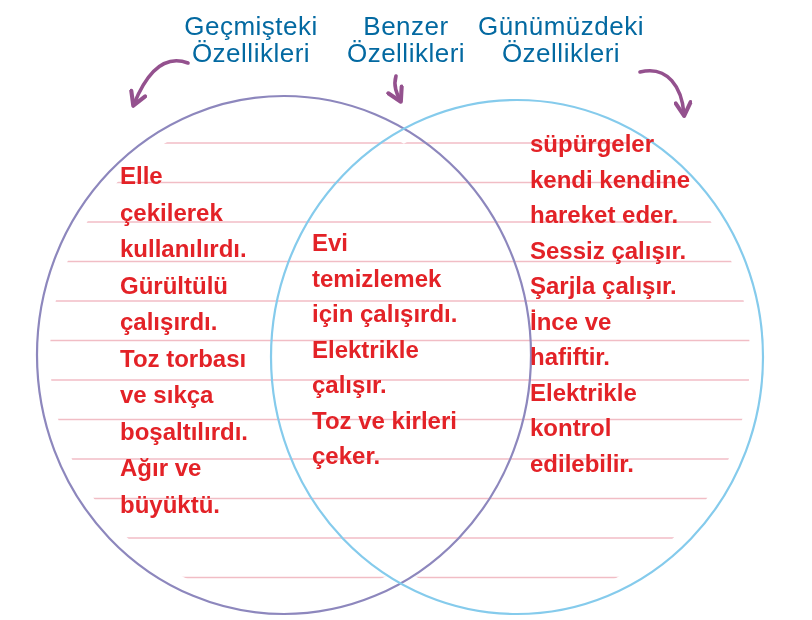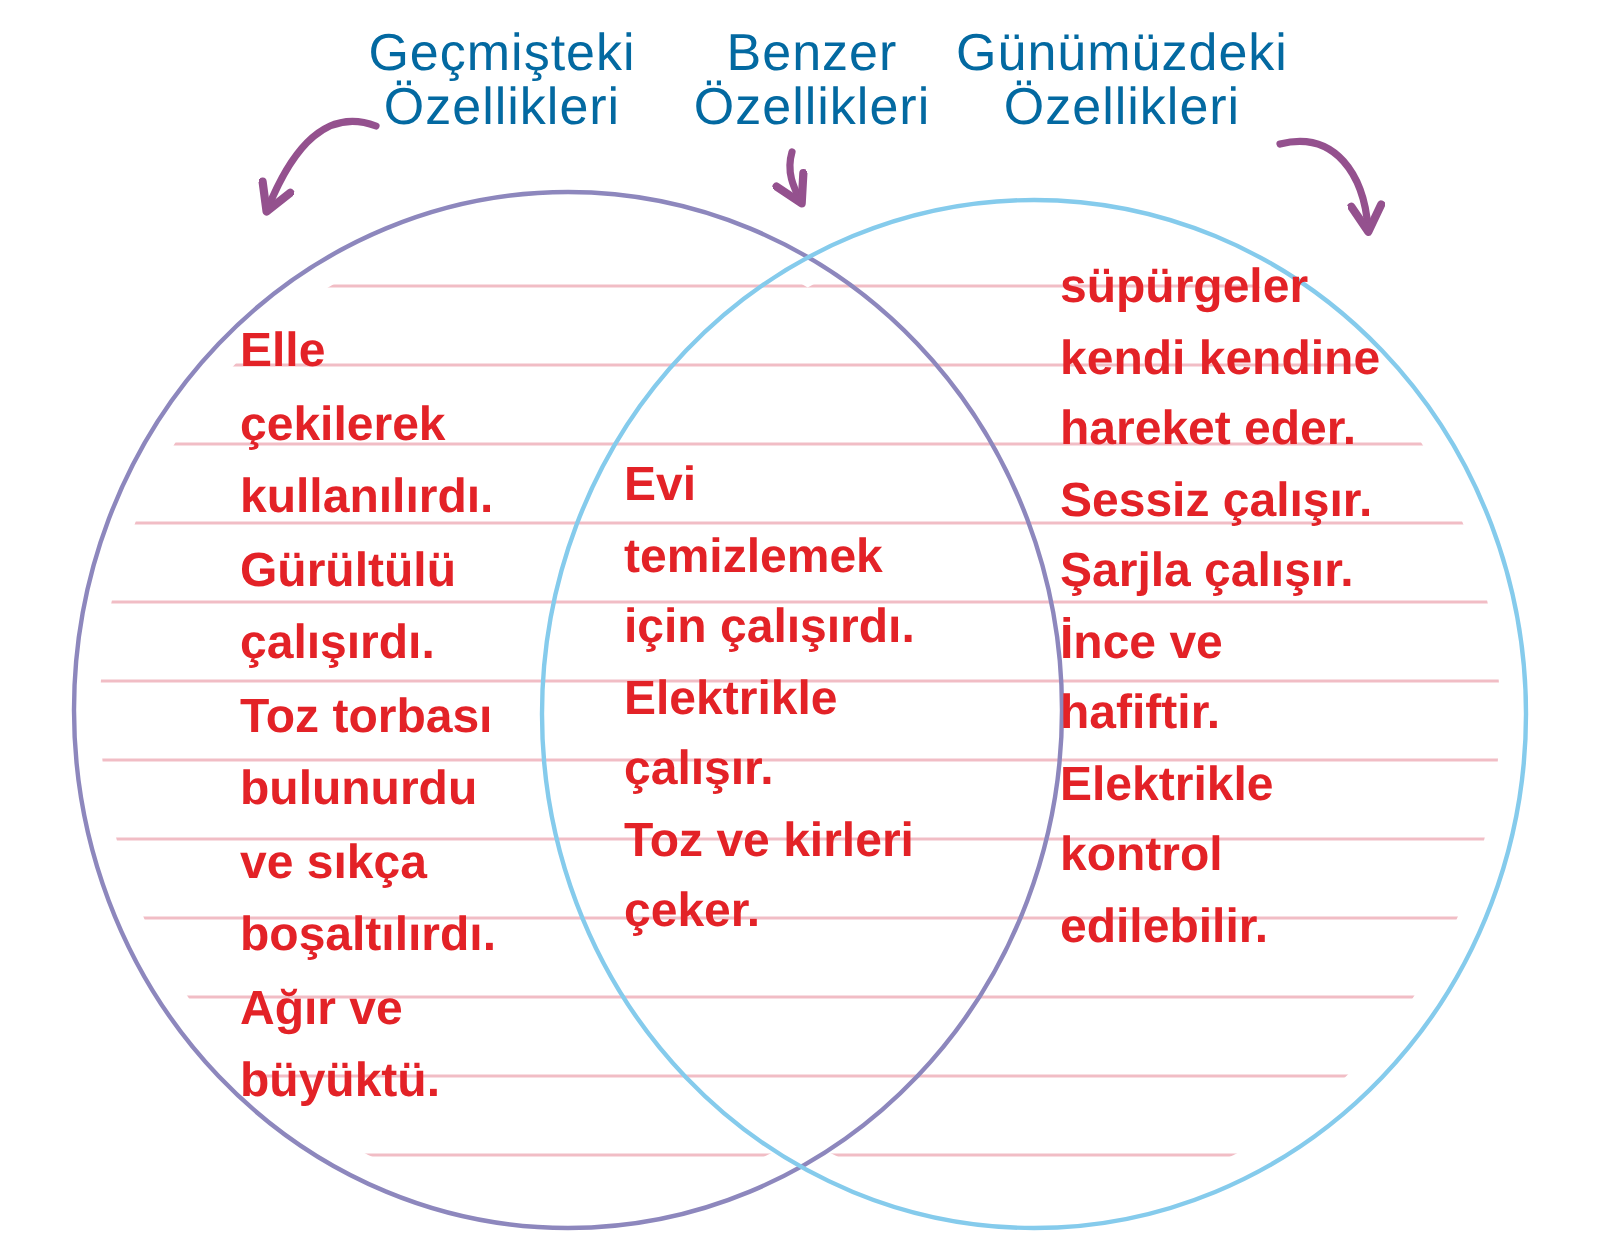--- a/index.html
+++ b/index.html
@@ -104,21 +104,20 @@
     <div>Özellikleri</div>
   </div>
 
   <div class="region-text left">
     <div>Elle</div>
     <div>çekilerek</div>
     <div>kullanılırdı.</div>
     <div>Gürültülü</div>
     <div>çalışırdı.</div>
     <div>Toz torbası</div>
-    <div>bulunurdu</div>
     <div>ve sıkça</div>
     <div>boşaltılırdı.</div>
     <div>Ağır ve</div>
     <div>büyüktü.</div>
   </div>
 
   <div class="region-text middle">
     <div>Evi</div>
     <div>temizlemek</div>
     <div>için çalışırdı.</div>

